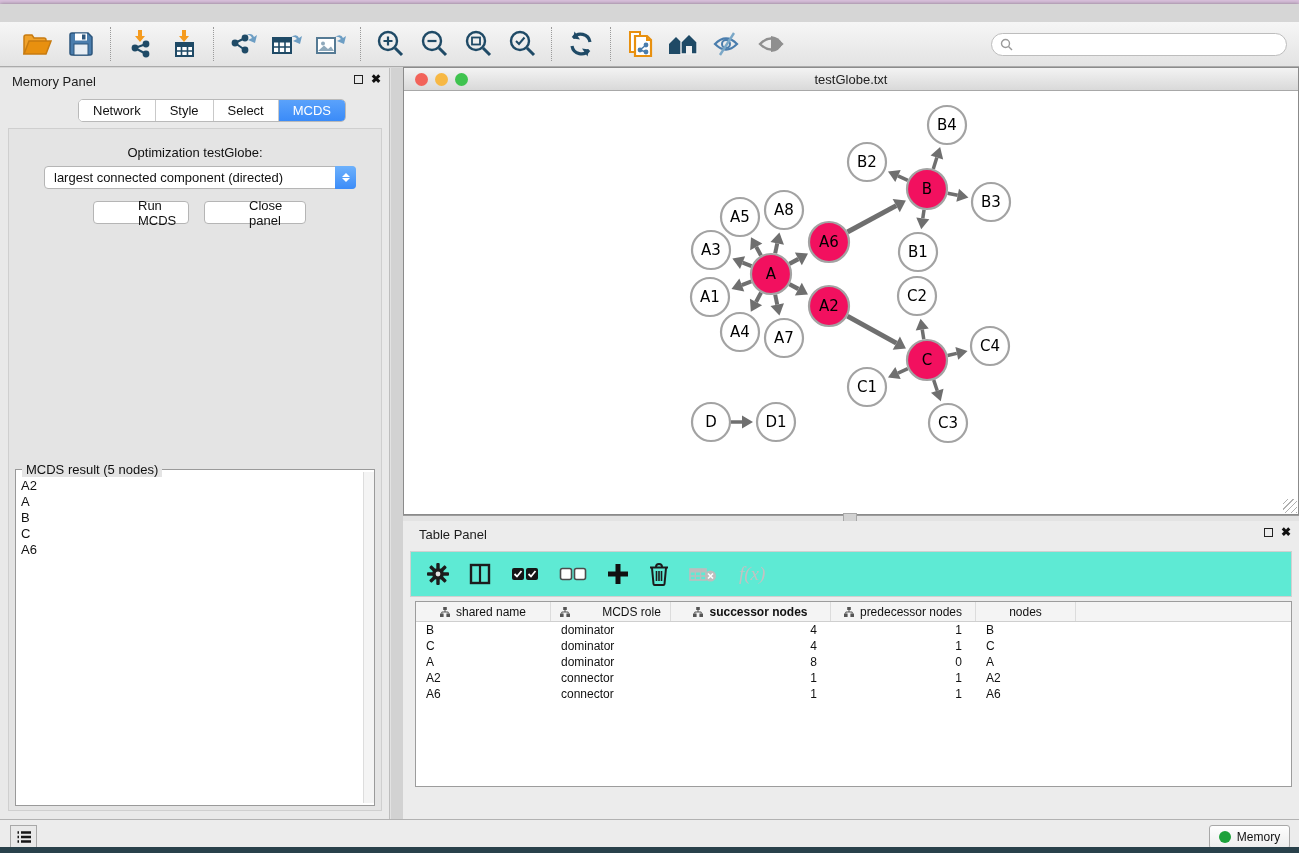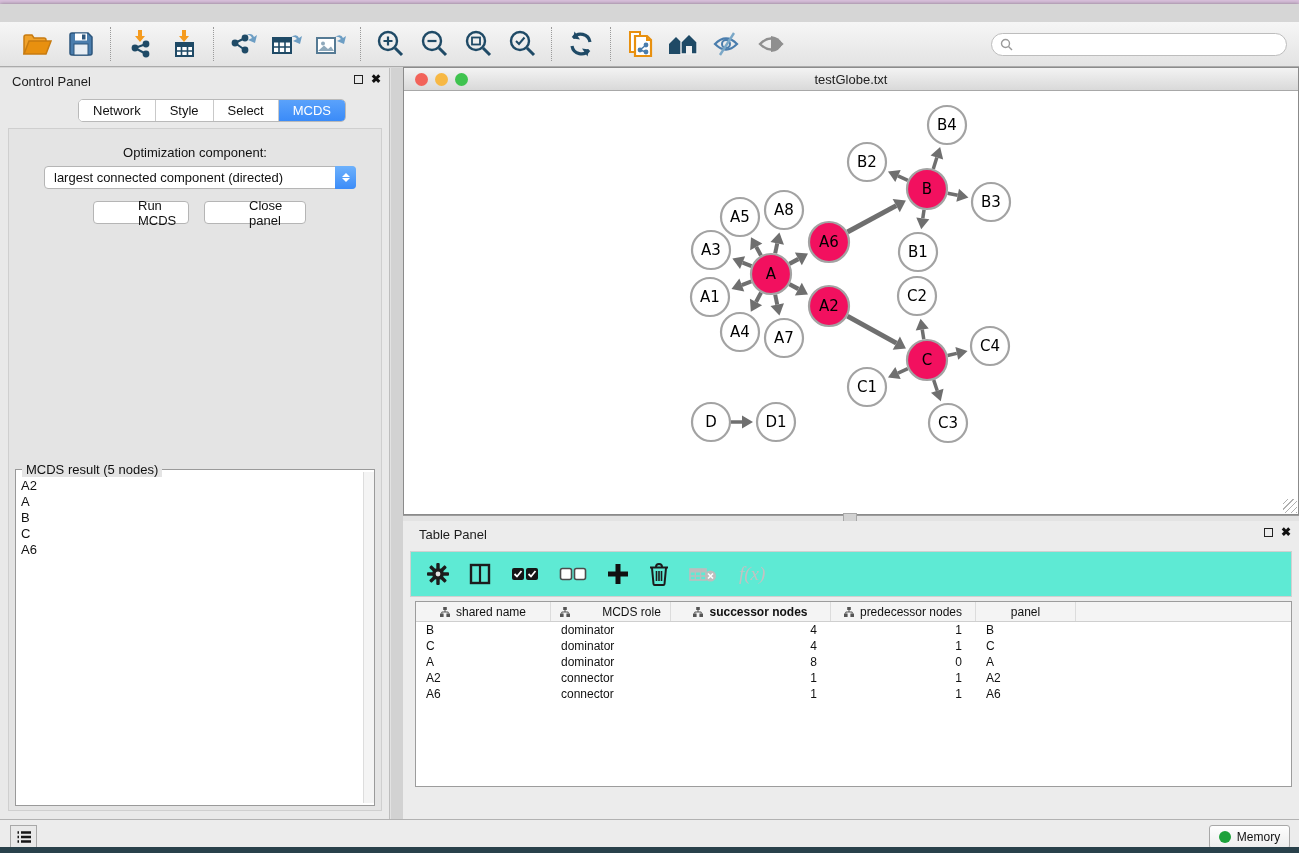--- a/index.html
+++ b/index.html
@@ -265,34 +265,34 @@
               <circle cx="5.5" cy="5.5" r="4" fill="none" stroke="#9a9a9a" stroke-width="1.4"></circle>
               <path d="M8.5 8.5 L12 12" stroke="#9a9a9a" stroke-width="1.4"></path>
             </svg>
           <input type="text" placeholder="" style="">
         </div>
       </div>
     </div>
 
     <div class="cpanel">
       <div class="panel-head">
-        <span class="ptitle">Control Panel</span>
+        <span class="ptitle">Memory Panel</span>
         <span class="panel-icons">
           <span class="float-ico"></span>
           <span class="close-ico">✖</span>
         </span>
       </div>
       <div class="seg" id="cp-tabs">
           <div class="segbtn">Network</div>
           <div class="segbtn">Style</div>
           <div class="segbtn">Select</div>
           <div class="segbtn active">MCDS</div>
         </div>
       <div class="cbody">
-        <div class="optlabel">Optimization component:</div>
+        <div class="optlabel">Optimization testGlobe:</div>
         <div class="dropdown">
           <span class="dval">largest connected component (directed)</span>
           <span class="dstep">
               <span class="chev up"></span>
               <span class="chev down"></span>
             </span>
         </div>
         <div class="cbtn runbtn">Run MCDS</div>
         <div class="cbtn closebtn">Close panel</div>
         <div class="mcdsbox">
@@ -526,21 +526,21 @@
                 <g fill="#555">
                   <rect x="3.2" y="0" width="3.6" height="3"></rect>
                   <rect x="0" y="6.5" width="3.6" height="3.5"></rect>
                   <rect x="6.4" y="6.5" width="3.6" height="3.5"></rect>
                   <path d="M5 3 V5 M1.8 6.5 V5 H8.2 V6.5" stroke="#555" fill="none"></path>
                 </g>
               </svg>
               <span>predecessor nodes</span>
             </div>
             <div class="th" style="width: 100px;">
-              <span>panel</span>
+              <span>nodes</span>
             </div>
           </div>
         <div id="table-body">
             <div class="trow">
               <div class="td" style="width: 135px; padding: 0px 0px 0px 10px;">B</div>
               <div class="td" style="width: 120px; padding: 0px 0px 0px 10px;">dominator</div>
               <div class="td num" style="width: 160px; padding: 0px 14px 0px 0px;">4</div>
               <div class="td num" style="width: 145px; padding: 0px 14px 0px 0px;">1</div>
               <div class="td" style="width: 100px; padding: 0px 0px 0px 10px;">B</div>
             </div>

